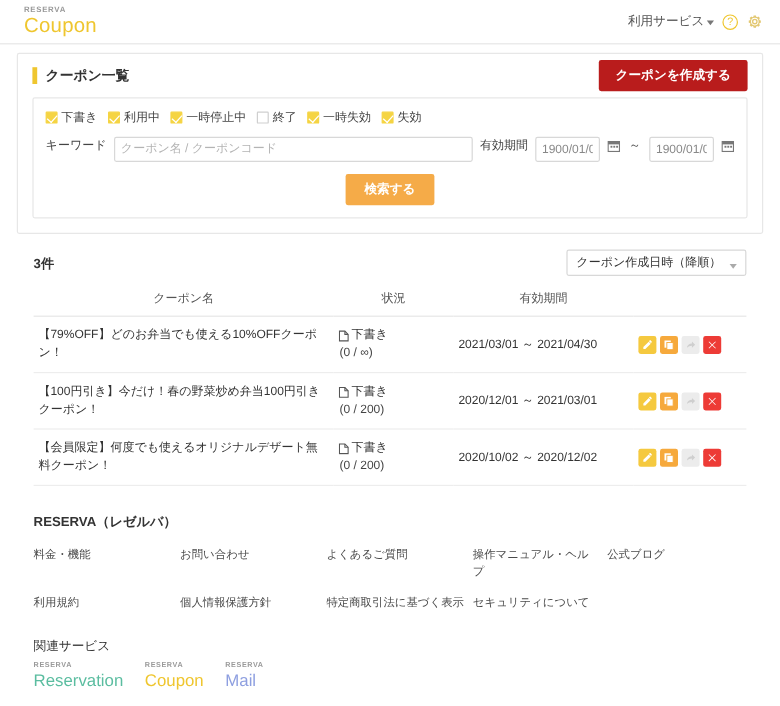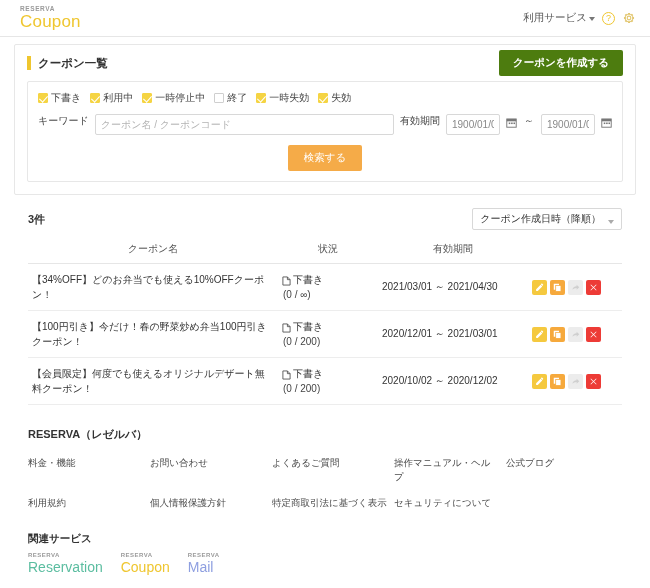--- a/index.html
+++ b/index.html
@@ -57,21 +57,21 @@
   .panel-head {
     display: flex; align-items: center;
     padding: 9px 12px; height: 36px;
   }
   .title-bar {
     width: 4px; height: 14px; background: #efc62f; margin-right: 7px;
   }
   .panel-title { font-size: 11.5px; font-weight: bold; color: #333; }
   .btn-create {
     margin-left: auto;
-    background: #4d7c0f; color: #fff; border: none;
+    background: #b91c1c; color: #fff; border: none;
     font-size: 10.5px; font-weight: bold;
     padding: 6px 14px; border-radius: 2px; cursor: pointer;
     font-family: inherit;
   }
 
   
   .searchbox {
     border: 1px solid #e7e7e7; margin: 0 12px 12px 12px;
     padding: 9px 10px 10px 10px; border-radius: 2px;
   }
@@ -95,21 +95,21 @@
     font-family: inherit; outline: none;
   }
   .inp::placeholder { color: #b4b4b4; }
   .inp-kw { flex: 1; min-width: 0; }
   .inp-date { width: 54px; color: #888; }
   .cal-icon { width: 11px; height: 11px; flex: none; }
   .tilde { font-size: 10px; color: #555; margin: 0 1px; }
   .btn-search-wrap { text-align: center; margin-top: 10px; }
   .btn-search {
     background: #f5ab48; color: #fff; border: none;
-    font-size: 10.5px; font-weight: normal; padding: 6px 16px;
+    font-size: 10.5px; font-weight: bold; padding: 6px 16px;
     border-radius: 2px; cursor: pointer; font-family: inherit;
   }
 
   
   .result-bar {
     display: flex; align-items: center;
     margin: 13px 14px 0 14px;
   }
   .count { font-size: 11px; font-weight: bold; color: #333; }
   .sort-sel {
@@ -158,21 +158,21 @@
 
   
   .footer { margin: 22px 14px 0 14px; }
   .f-title { font-size: 11px; font-weight: bold; color: #333; margin-bottom: 14px; }
   .f-links {
     display: grid;
     grid-template-columns: 122px 122px 122px 112px auto;
     row-gap: 12px; column-gap: 0;
   }
   .f-link { font-size: 9.5px; color: #4a4a4a; line-height: 14px; cursor: pointer; padding-right: 6px; }
-  .rel-title { font-size: 10.5px; font-weight: bold; color: #333; margin: 22px 0 6px 0; }
+  .rel-title { font-size: 10.5px; font-weight: normal; color: #333; margin: 22px 0 6px 0; }
   .rel-row { display: flex; align-items: flex-end; gap: 18px; }
   .rel-logo { display: flex; flex-direction: column; line-height: 1; cursor: pointer; }
   .rel-sup { font-size: 6px; color: #9a9a9a; font-weight: bold; letter-spacing: .5px; margin-bottom: 2px; }
   .rel-name { font-size: 14px; line-height: 15px; }
   .c-reservation { color: #5bbda0; }
   .c-coupon { color: #efc62f; }
   .c-mail { color: #8e9fe0; }
 </style>
 </head>
 <body>
@@ -282,21 +282,21 @@
         <tr>
           <th class="col-name">クーポン名</th>
           <th class="col-status">状況</th>
           <th class="col-period">有効期間</th>
           <th class="col-actions"></th>
         </tr>
       </thead>
       <tbody>
         <tr>
           <td class="col-name">
-            <div class="cname">【34%OFF】どのお弁当でも使える10%OFFクーポン！</div>
+            <div class="cname">【79%OFF】どのお弁当でも使える10%OFFクーポン！</div>
           </td>
           <td class="col-status">
             <div class="status-wrap">
               <span class="status-line">
                 <span class="doc-icon">
                   <svg viewBox="0 0 10 11" width="9" height="10">
                     <path d="M1 1h5l3 3v6H1z" fill="#fff" stroke="#555" stroke-width="1"></path>
                     <path d="M6 1v3h3" fill="none" stroke="#555" stroke-width="1"></path>
                   </svg>
                 </span>

